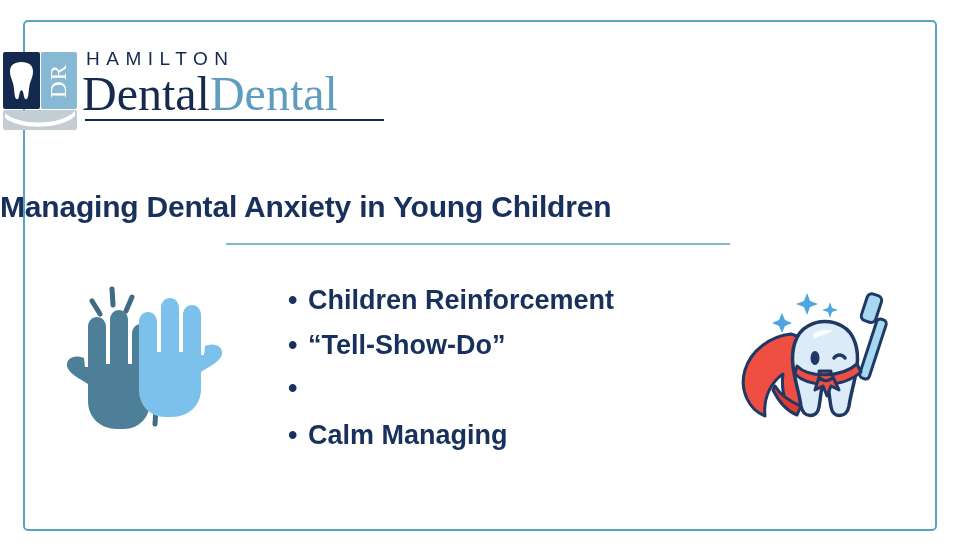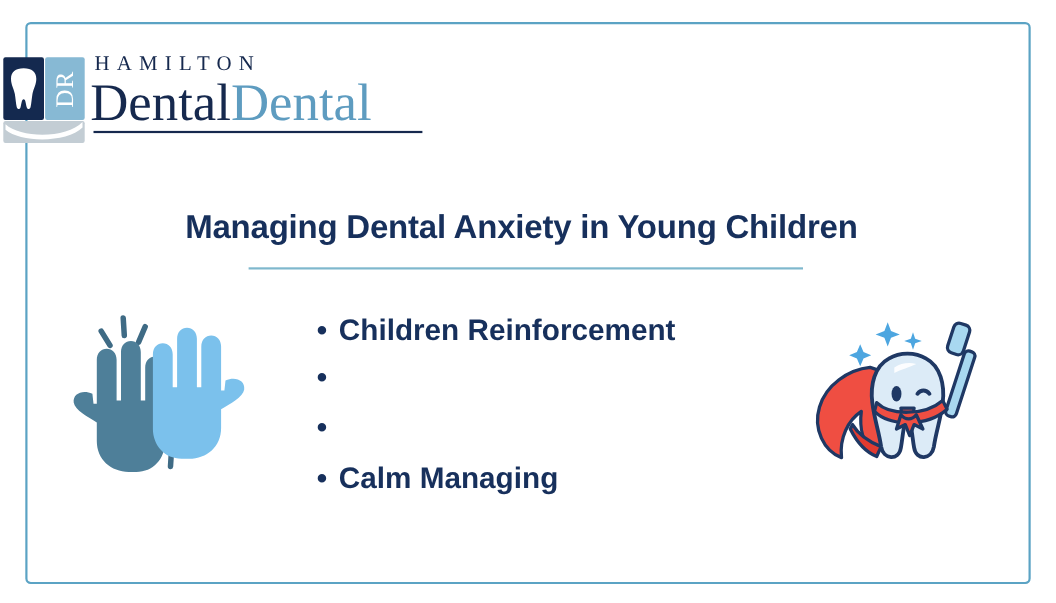--- a/index.html
+++ b/index.html
@@ -82,21 +82,21 @@
     overflow: hidden;
   }
 
   #logo-wordmark {
     position: absolute;
     left: 82px;
     top: 0px;
     width: 315px;
   }
   #logo-hamilton {
-    font-family: Liberation Serif, serif;
+    font-family: Liberation Sans, sans-serif;
     font-size: 19px;
     letter-spacing: 6.5px;
     color: #16294e;
     line-height: 22px;
     padding-left: 4px;
   }
   #logo-name-row {
     font-family: "Liberation Serif", serif;
     font-size: 48px;
     line-height: 52px;
@@ -122,21 +122,21 @@
   }
   .tagline-located { color: #16294e; }
   .tagline-place { color: #7cb4d2; }
 
   
   #slide-title {
     position: absolute;
     left: 0;
     top: 190px;
     width: 948px;
-    text-align: center;
+    text-align: left;
     font-family: "Liberation Sans", sans-serif;
     font-size: 30px;
     font-weight: bold;
     color: #17305c;
     letter-spacing: -0.2px;
   }
   #title-divider {
     position: absolute;
     left: 226px;
     top: 243px;
@@ -224,20 +224,21 @@
 <div id="slide-title">Managing Dental Anxiety in Young Children</div>
 <div id="title-divider"></div>
 
 <ul id="key-points">
   <li class="key-point">
     <span class="key-point-dot">•</span>
     <span class="key-point-label">Children Reinforcement</span>
   </li>
   <li class="key-point">
     <span class="key-point-dot">•</span>
+    <span class="key-point-label">“Tell-Show-Do”</span>
   </li>
   <li class="key-point">
     <span class="key-point-dot">•</span>
   </li>
   <li class="key-point">
     <span class="key-point-dot">•</span>
     <span class="key-point-label">Calm Managing</span>
   </li>
 </ul>
 

